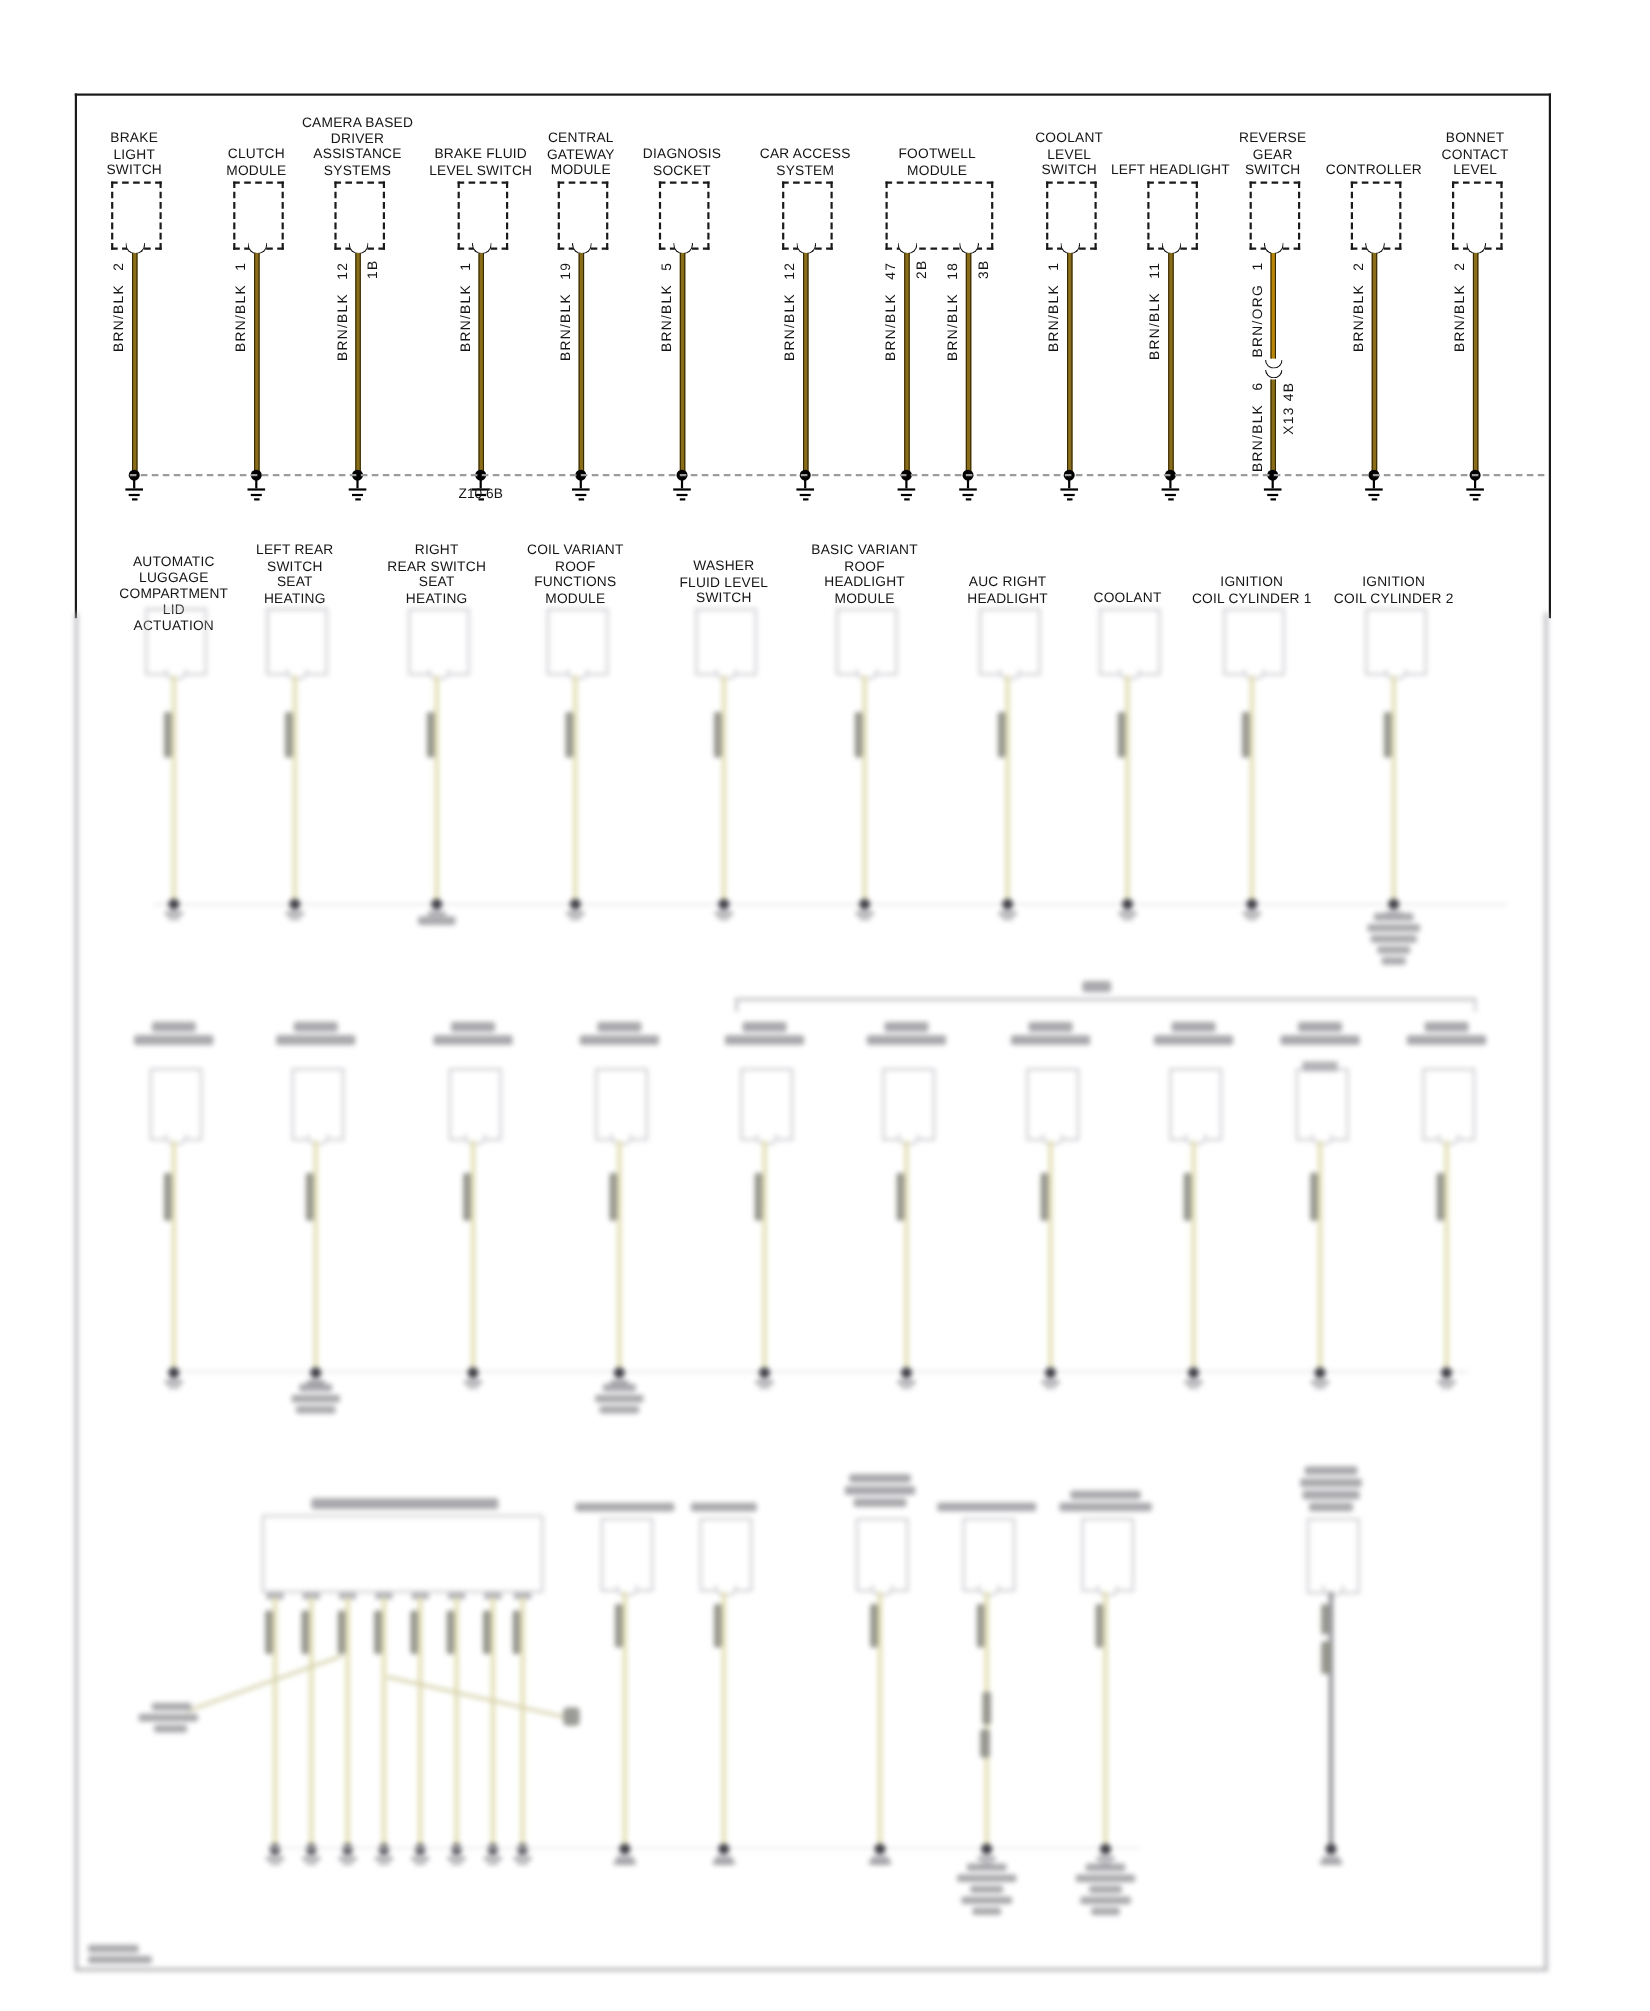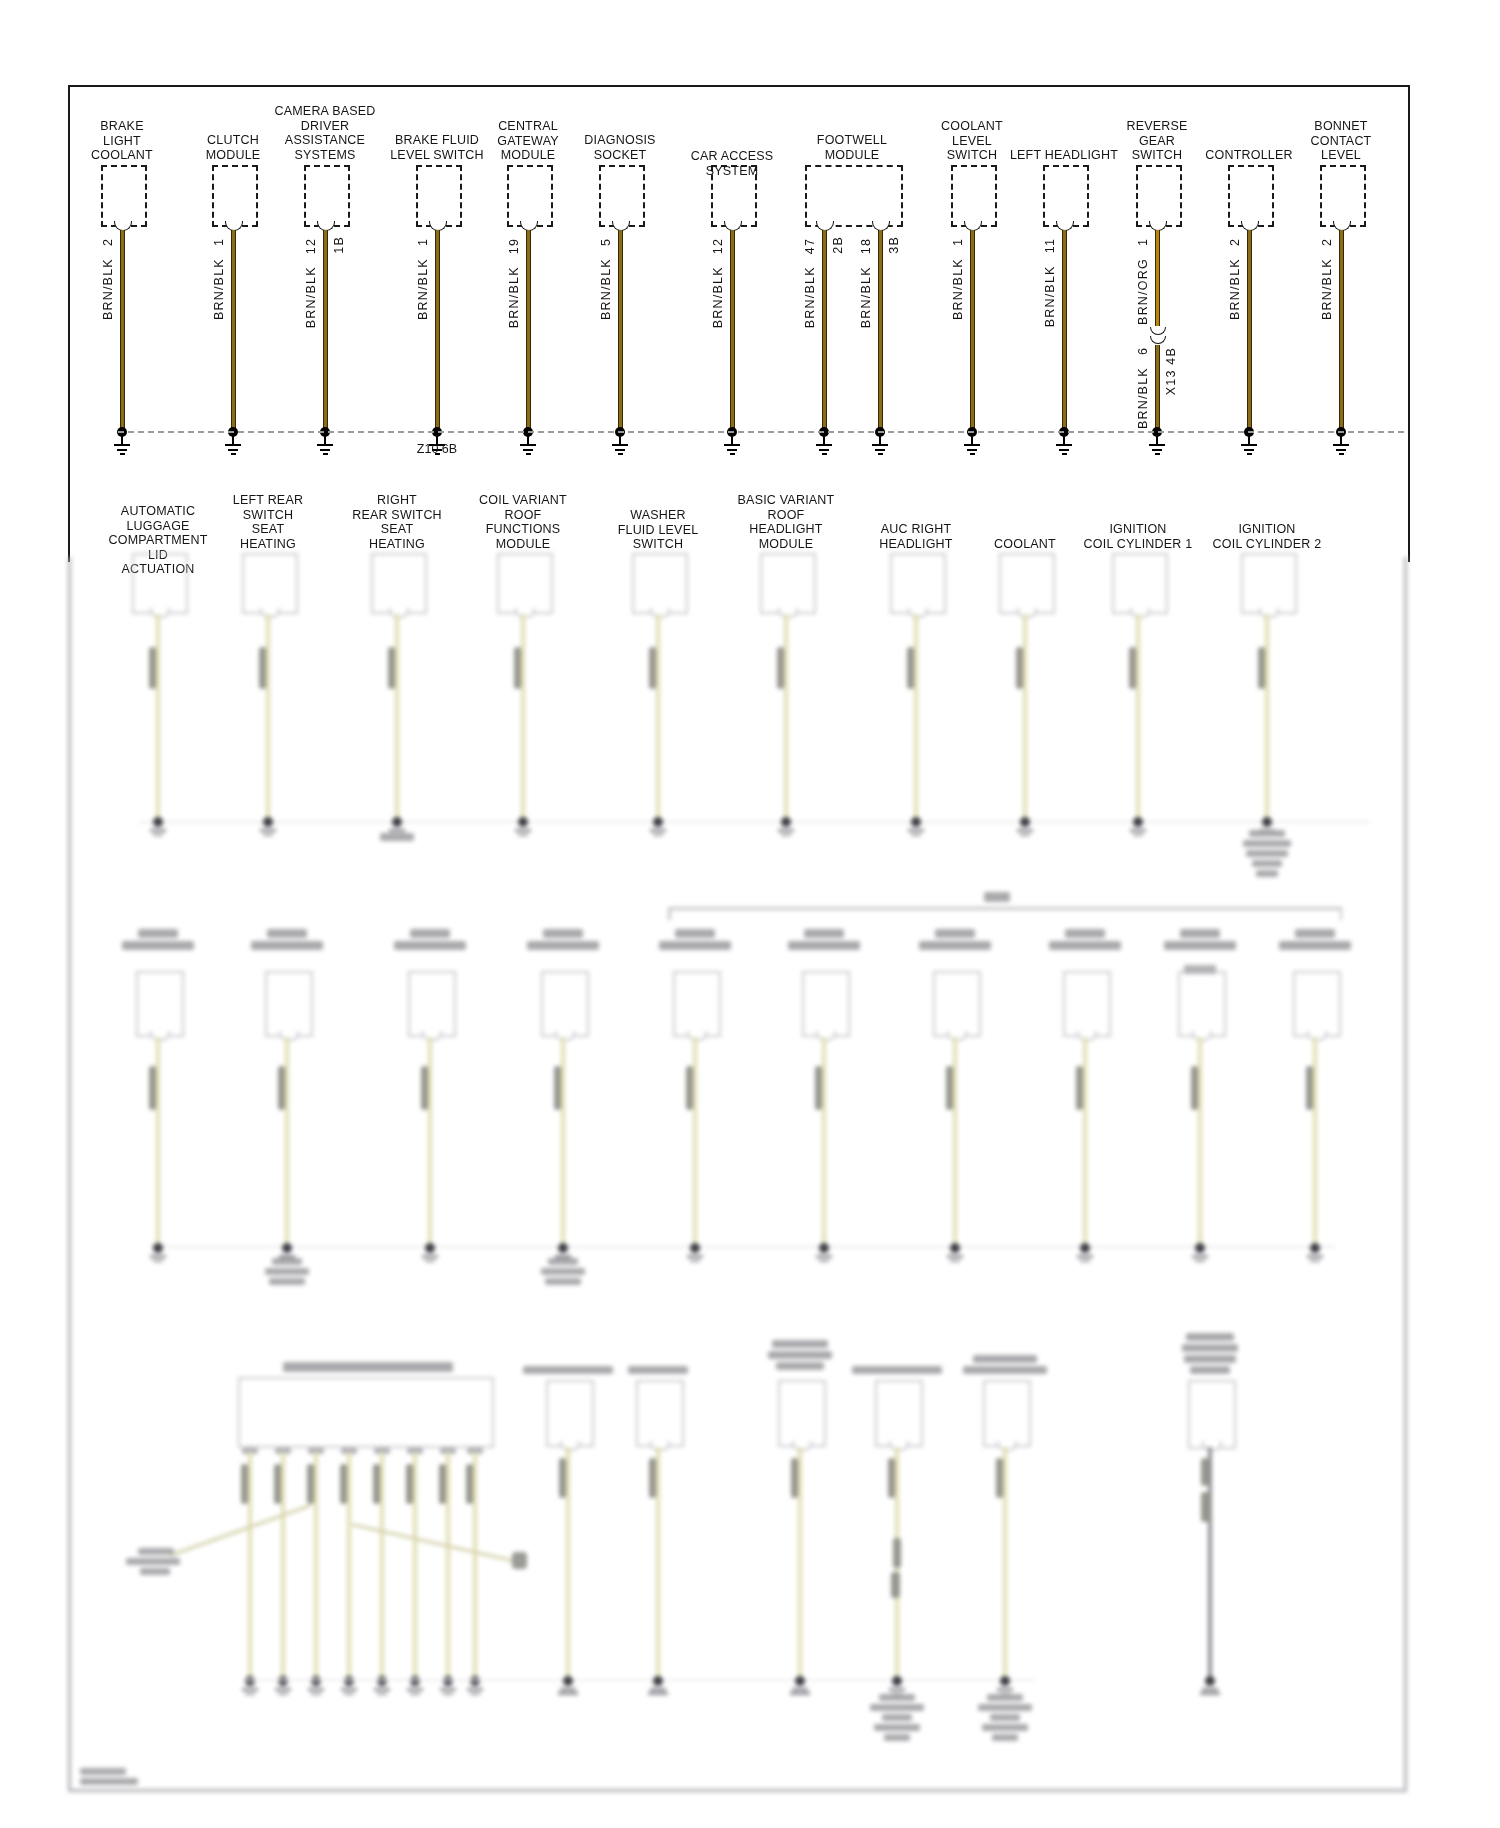--- a/index.html
+++ b/index.html
@@ -135,35 +135,35 @@
       <div style="position: absolute; left: 1246.5px; top: 453px; width: 5px; height: 2px; background: rgb(0, 0, 0);"></div>
       <div style="position: absolute; left: 1336px; top: 427px; width: 10px; height: 10px; background: rgb(0, 0, 0); border-radius: 50%;"></div>
       <div style="position: absolute; left: 1340px; top: 436px; width: 2px; height: 8px; background: rgb(0, 0, 0);"></div>
       <div style="position: absolute; left: 1333px; top: 444px; width: 16px; height: 2px; background: rgb(0, 0, 0);"></div>
       <div style="position: absolute; left: 1336px; top: 448.5px; width: 10px; height: 2px; background: rgb(0, 0, 0);"></div>
       <div style="position: absolute; left: 1338.5px; top: 453px; width: 5px; height: 2px; background: rgb(0, 0, 0);"></div>
     </div>
 
   <div class="lbl" style="left:122px;top:162px">BRAKE
 LIGHT
-COOLANT</div>
+SWITCH</div>
   <div class="lbl" style="left:233px;top:162px">CLUTCH
 MODULE</div>
   <div class="lbl" style="left:325px;top:162px">CAMERA BASED
 DRIVER
 ASSISTANCE
 SYSTEMS</div>
   <div class="lbl" style="left:437px;top:162px">BRAKE FLUID
 LEVEL SWITCH</div>
   <div class="lbl" style="left:528px;top:162px">CENTRAL
 GATEWAY
 MODULE</div>
   <div class="lbl" style="left:620px;top:162px">DIAGNOSIS
 SOCKET</div>
-  <div class="lbl" style="left:732px;top:178px">CAR ACCESS
+  <div class="lbl" style="left:732px;top:162px">CAR ACCESS
 SYSTEM</div>
   <div class="lbl" style="left:852px;top:162px">FOOTWELL
 MODULE</div>
   <div class="lbl" style="left:972px;top:162px">COOLANT
 LEVEL
 SWITCH</div>
   <div class="lbl" style="left:1064px;top:162px">LEFT HEADLIGHT</div>
   <div class="lbl" style="left:1157px;top:162px">REVERSE
 GEAR
 SWITCH</div>

